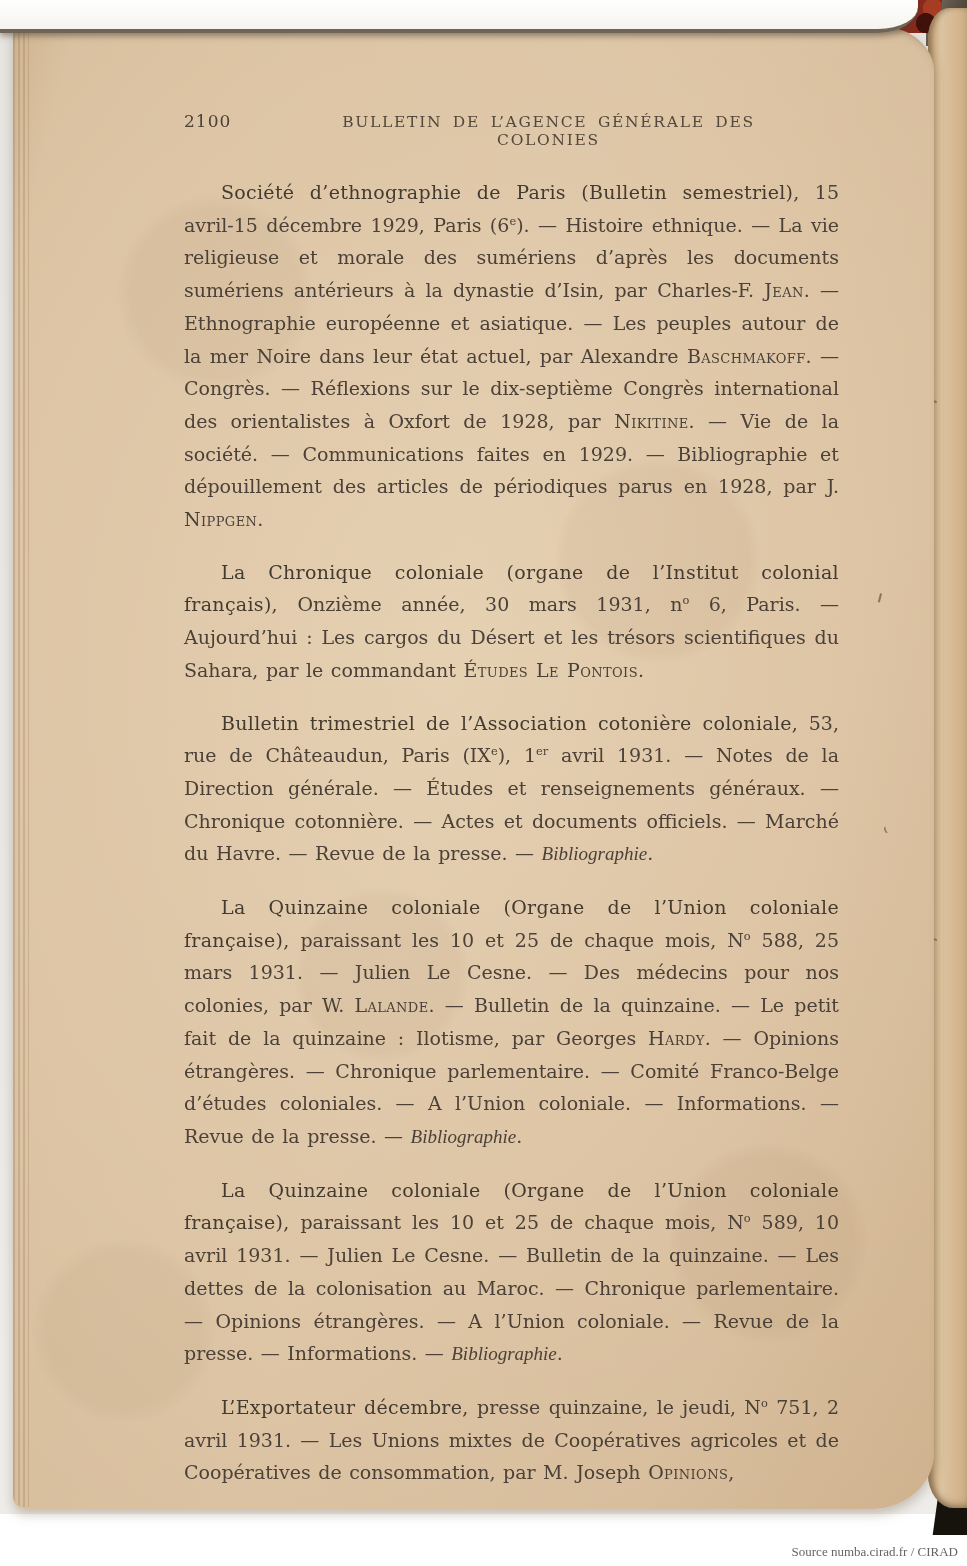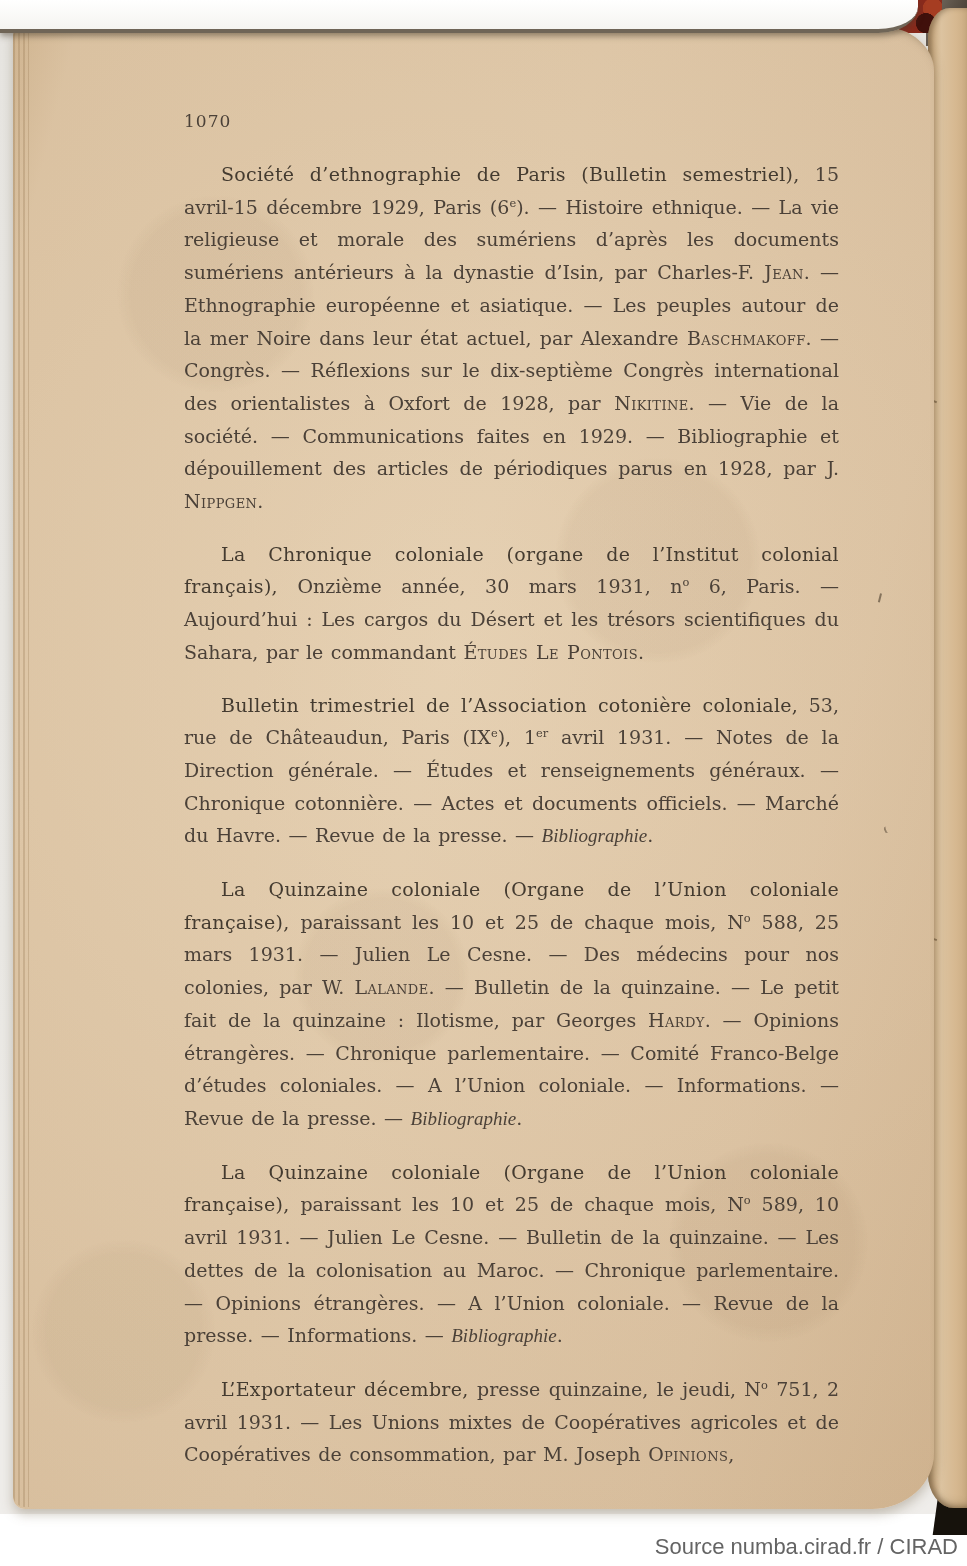--- a/index.html
+++ b/index.html
@@ -104,36 +104,37 @@
   .seg-b{font-weight:normal;letter-spacing:.3px;color:#443b30;}
   .seg-sc{font-variant:small-caps;letter-spacing:.4px;}
   .seg-i{font-style:italic;font-family:Liberation Serif, serif;}
   .seg-sup{vertical-align:super;font-size:.6em;line-height:0;}
   
   .speck-a{position:absolute;left:876px;top:593px;width:3px;height:9px;border-right:2px solid rgba(75,62,45,.6);transform:rotate(14deg);z-index:7;}
   .speck-b{position:absolute;left:884px;top:826px;width:4px;height:7px;border-left:2px solid rgba(75,62,45,.5);border-radius:50%;transform:rotate(-18deg);z-index:7;}
   
   .source{
     position:absolute;right:9px;bottom:6px;z-index:8;
-    font-family:Liberation Sans, sans-serif;font-size:22px;color:var(--footer);
+    font-family:Liberation Serif, serif;font-size:13px;color:var(--footer);
   }
 </style>
 </head>
 <body>
 
 <div class="bottom-white"></div>
 <div class="black-wedge"></div>
 <div class="cover-dark"></div>
 <div class="cover-red"></div>
 <div class="right-strip"></div>
 
 <div class="main-page">
   <div class="content">
     <div class="running-header">
-      <span class="page-number">1070</span>
+      <span class="page-number">2100</span>
+      <span class="running-title">BULLETIN DE L’AGENCE GÉNÉRALE DES COLONIES</span>
     </div>
     <div class="paragraphs">
         <p class="para"><span class="seg-b">Société d’ethnographie de Paris (Bulletin semestriel),</span><span> 15 avril-15 décembre 1929, Paris (6</span><span class="seg-sup">e</span><span>). — Histoire ethnique. — La vie religieuse et morale des sumériens d’après les documents sumériens antérieurs à la dynastie d’Isin, par Charles-F. </span><span class="seg-sc">Jean</span><span>. — Ethnographie européenne et asiatique. — Les peuples autour de la mer Noire dans leur état actuel, par Alexandre </span><span class="seg-sc">Baschmakoff</span><span>. — Congrès. — Réflexions sur le dix-septième Congrès international des orientalistes à Oxfort de 1928, par </span><span class="seg-sc">Nikitine</span><span>. — Vie de la société. — Communications faites en 1929. — Bibliographie et dépouillement des articles de périodiques parus en 1928, par J. </span><span class="seg-sc">Nippgen</span><span>.</span></p>
         <p class="para"><span class="seg-b">La Chronique coloniale (organe de l’Institut colonial français),</span><span> Onzième année, 30 mars 1931, n</span><span class="seg-sup">o</span><span> 6, Paris. — Aujourd’hui : Les cargos du Désert et les trésors scientifiques du Sahara, par le commandant </span><span class="seg-sc">Études Le Pontois</span><span>.</span></p>
         <p class="para"><span class="seg-b">Bulletin trimestriel de l’Association cotonière coloniale,</span><span> 53, rue de Châteaudun, Paris (IX</span><span class="seg-sup">e</span><span>), 1</span><span class="seg-sup">er</span><span> avril 1931. — Notes de la Direction générale. — Études et renseignements généraux. — Chronique cotonnière. — Actes et documents officiels. — Marché du Havre. — Revue de la presse. — </span><span class="seg-i">Bibliographie</span><span>.</span></p>
         <p class="para"><span class="seg-b">La Quinzaine coloniale (Organe de l’Union coloniale française),</span><span> paraissant les 10 et 25 de chaque mois, N</span><span class="seg-sup">o</span><span> 588, 25 mars 1931. — Julien Le Cesne. — Des médecins pour nos colonies, par W. </span><span class="seg-sc">Lalande</span><span>. — Bulletin de la quinzaine. — Le petit fait de la quinzaine : Ilotisme, par Georges </span><span class="seg-sc">Hardy</span><span>. — Opinions étrangères. — Chronique parlementaire. — Comité Franco-Belge d’études coloniales. — A l’Union coloniale. — Informations. — Revue de la presse. — </span><span class="seg-i">Bibliographie</span><span>.</span></p>
         <p class="para"><span class="seg-b">La Quinzaine coloniale (Organe de l’Union coloniale française),</span><span> paraissant les 10 et 25 de chaque mois, N</span><span class="seg-sup">o</span><span> 589, 10 avril 1931. — Julien Le Cesne. — Bulletin de la quinzaine. — Les dettes de la colonisation au Maroc. — Chronique parlementaire. — Opinions étrangères. — A l’Union coloniale. — Revue de la presse. — Informations. — </span><span class="seg-i">Bibliographie</span><span>.</span></p>
         <p class="para"><span class="seg-b">L’Exportateur décembre,</span><span> presse quinzaine, le jeudi, N</span><span class="seg-sup">o</span><span> 751, 2 avril 1931. — Les Unions mixtes de Coopératives agricoles et de Coopératives de consommation, par M. Joseph </span><span class="seg-sc">Opinions</span><span>,</span></p>
       </div>
   </div>

